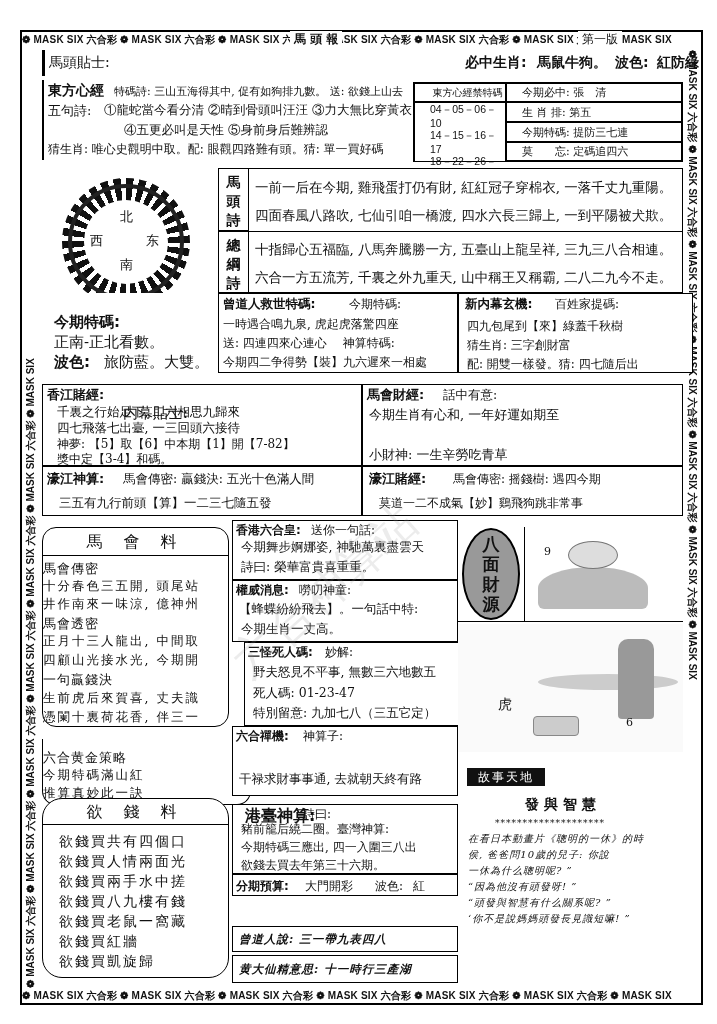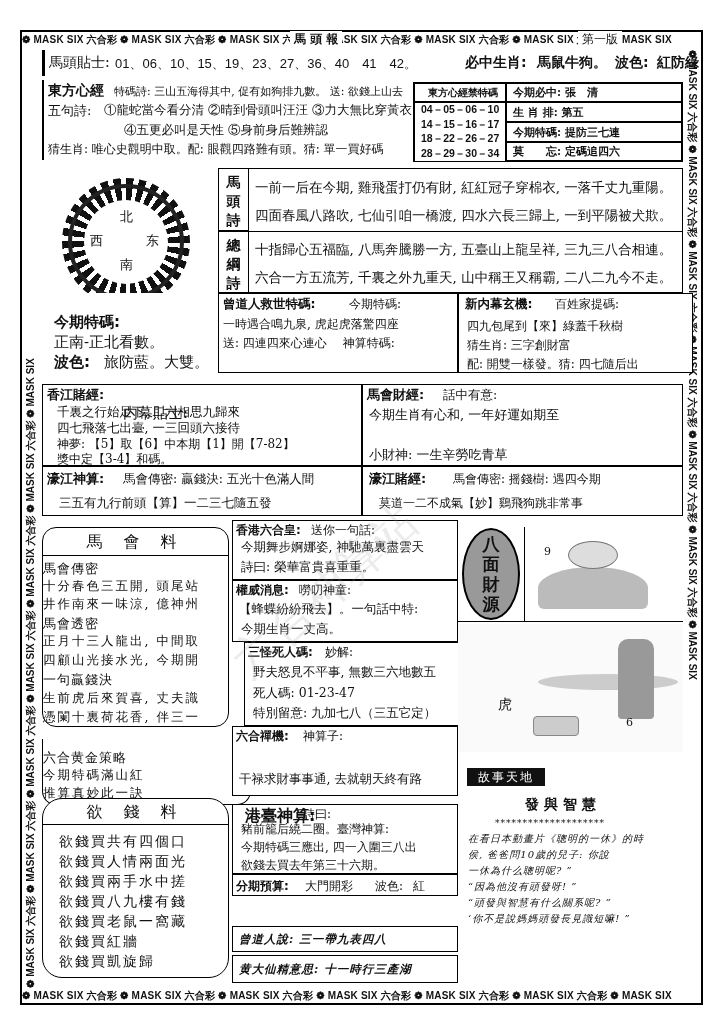--- a/index.html
+++ b/index.html
@@ -24,21 +24,21 @@
   .bold { font-weight: bold; font-family: "DejaVu Sans", "Liberation Sans", sans-serif; }
 
   
   .row1 { left: 42px; top: 50px; width: 640px; height: 26px; border: none; border-left: 3px solid #000; }
   .row1 .t { font-size: 14px; top: 4px; }
 
   
   .east { left: 42px; top: 80px; width: 370px; height: 80px; border: none; border-left: 2px solid #000; }
   .east .t { font-size: 12px; }
   .table-right { left: 413px; top: 82px; width: 270px; height: 80px; }
-  .cell { position: absolute; border: 1px solid #000; font-size: 11px; padding-left: 6px; display:flex; align-items:center;font-weight:bold; }
+  .cell { position: absolute; border: 1px solid #000; font-size: 11px; padding-left: 15px; display:flex; align-items:center; }
   .nums { font-family: "Liberation Sans", sans-serif; font-size: 11px; }
   .wheel { position: absolute; left: 62px; top: 178px; width: 128px; height: 128px; border-radius: 50%;
            background: repeating-conic-gradient(#111 0 7deg, #fff 7deg 12deg); }
   .wheel-inner { position: absolute; left: 22px; top: 22px; width: 84px; height: 84px; border-radius: 50%; background: #fff; }
   .wheel-ring { position: absolute; left: 6px; top: 6px; width: 116px; height: 116px; border-radius: 50%; border: 4px solid #222; }
   .dir { position: absolute; font-size: 13px; }
 
   .poems { left: 218px; top: 168px; width: 465px; height: 125px; }
   .poem-label { position: absolute; left: 0; width: 30px; font-size: 14px; font-weight: bold; text-align: center; line-height: 19px; border-right: 1.5px solid #000; }
   .poem-line { position: absolute; left: 36px; font-size: 13.5px; }
@@ -76,21 +76,20 @@
     <span>❁ MASK SIX 六合彩 ❁ MASK SIX 六合彩 ❁ MASK SIX 六合彩 ❁ MASK SIX 六合彩 ❁ MASK SIX 六合彩 ❁ MASK SIX 六合彩 ❁ MASK SIX</span>
   </div>
 <div class="strip-v strip-right">
     <span>❁ MASK SIX 六合彩 ❁ MASK SIX 六合彩 ❁ MASK SIX 六合彩 ❁ MASK SIX 六合彩 ❁ MASK SIX 六合彩 ❁ MASK SIX 六合彩 ❁ MASK SIX</span>
   </div>
 <div class="header-title">馬 頭 報</div>
 <div class="edition">第一版</div>
 
 <div class="box row1">
   <span class="t" style="left:4px">馬頭貼士:</span>
-  <span class="t nums" style="left:70px;font-size:13px;top:5px">01、06、10、15、19、23、27、36、40　41　42。</span>
   <span class="t bold" style="left:420px">必中生肖:</span>
   <span class="t bold" style="left:492px">馬鼠牛狗。</span>
   <span class="t bold" style="left:570px">波色:</span>
   <span class="t bold" style="left:612px">紅防綠</span>
 </div>
 
 <div class="box east">
   <span class="t bold" style="left:4px;top:2px;font-size:14px">東方心經</span>
   <span class="t" style="left:70px;top:4px;font-size:11px">特碼詩: 三山五海得其中, 促有如狗排九數。 送: 欲錢上山去</span>
   <span class="t" style="left:4px;top:22px;font-size:13px">五句詩:</span>
@@ -146,20 +145,21 @@
   </div>
   <span class="poem-line" style="top:72px">十指歸心五福臨, 八馬奔騰勝一方, 五臺山上龍呈祥, 三九三八合相連。</span>
   <span class="poem-line" style="top:100px">六合一方五流芳, 千裏之外九重天, 山中稱王又稱霸, 二八二九今不走。</span>
 </div>
 
 <div class="box" style="left:218px;top:293px;width:240px;height:80px">
   <span class="t bold" style="left:4px;top:2px;font-size:12.5px">曾道人救世特碼:</span>
   <span class="t" style="left:130px;top:2px;font-size:12px">今期特碼:</span>
   <span class="t" style="left:4px;top:22px;font-size:12px">一時遇合鳴九泉, 虎起虎落驚四座</span>
   <span class="t" style="left:4px;top:41px;font-size:12px">送: 四連四來心連心　 神算特碼:</span>
+  <span class="t" style="left:4px;top:60px;font-size:12px">今期四二争得勢【裝】九六遲來一相處</span>
 </div>
 
 <div class="box" style="left:458px;top:293px;width:235px;height:80px">
   <span class="t bold" style="left:6px;top:2px;font-size:12.5px">新内幕玄機:</span>
   <span class="t" style="left:96px;top:2px;font-size:12px">百姓家提碼:</span>
   <span class="t" style="left:8px;top:24px;font-size:12px">四九包尾到【來】綠蓋千秋樹</span>
   <span class="t" style="left:8px;top:43px;font-size:12px">猜生肖: 三字創財富</span>
   <span class="t" style="left:8px;top:62px;font-size:12px">配: 開雙一樣發。猜: 四七隨后出</span>
 </div>
 

